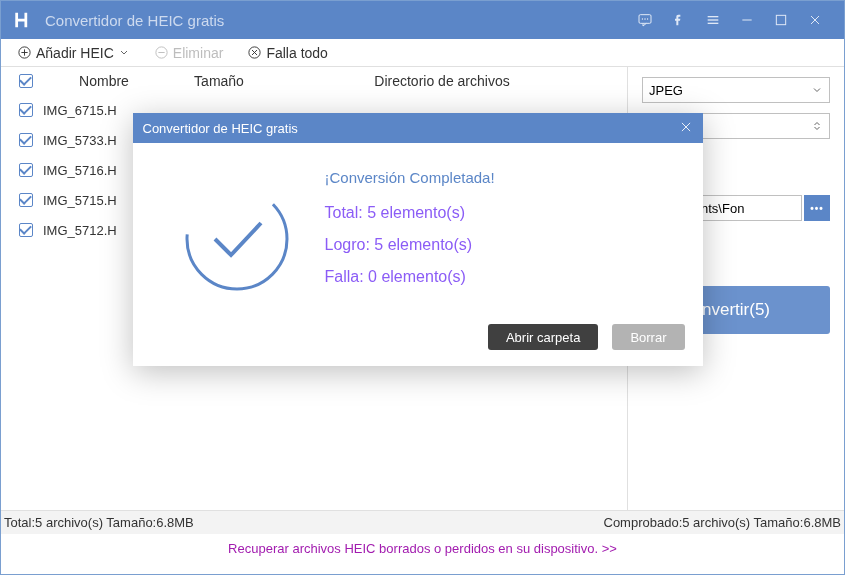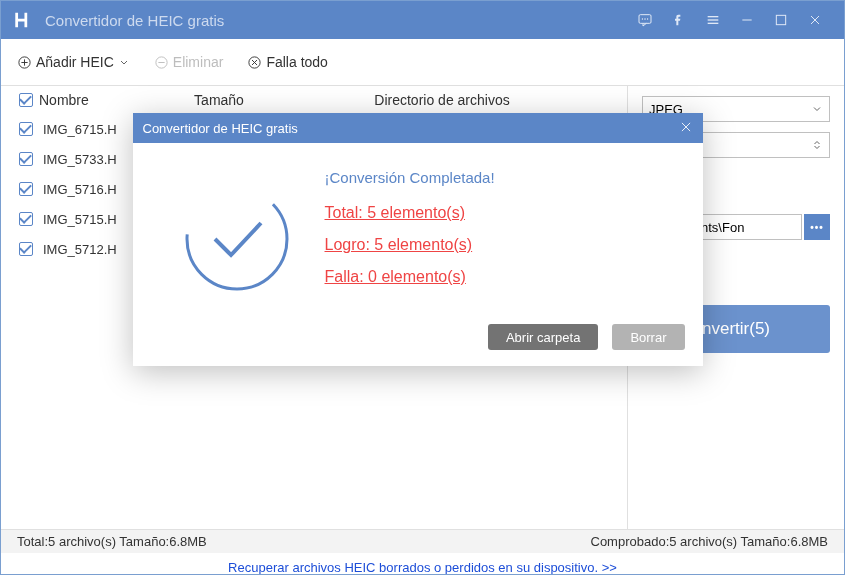--- a/index.html
+++ b/index.html
@@ -7,73 +7,73 @@
 
 
 .titlebar { height: 38px; background: #5b86c7; display: flex; align-items: center; padding: 0 12px; color: #cddaef; font-size: 15px; }
 .titlebar .logo { width: 22px; height: 22px; margin-right: 10px; display: flex; align-items: center; }
 .titlebar .title { flex: 1; }
 .titlebar .tb-icon { width: 34px; height: 38px; display: flex; align-items: center; justify-content: center; cursor: pointer; color: #dfe8f6; }
 .titlebar .tb-icon svg { width: 16px; height: 16px; stroke: currentColor; fill: none; stroke-width: 1.5; }
 .titlebar .tb-icon.hamburger svg { stroke-width: 2; }
 
 
-.toolbar { height: 47px; background: #fff; display: flex; align-items: center; padding: 0 16px; gap: 24px; font-size: 14px; color: #333; border-bottom: 1px solid #e0e0e0; }
+.toolbar { height: 28px; background: #fff; display: flex; align-items: center; padding: 0 16px; gap: 24px; font-size: 14px; color: #333; border-bottom: 1px solid #e0e0e0; }
 .tb-item { display: flex; align-items: center; gap: 4px; cursor: pointer; }
 .tb-item.disabled { color: #bdbdbd; cursor: default; }
 .tb-item svg { width: 15px; height: 15px; stroke: currentColor; fill: none; stroke-width: 1.5; }
 
 
 .main { display: flex; height: calc(100% - 38px - 40px - 24px - 28px); }
 .left { flex: 1; display: flex; flex-direction: column; border-right: 1px solid #e0e0e0; }
 .right { width: 216px; padding: 10px 14px; }
 
 
 .colhead { display: flex; height: 28px; align-items: center; font-size: 14px; color: #333; padding: 0 12px; }
 .col-check { width: 26px; display: flex; align-items: center; justify-content: center; }
-.col-name { width: 130px; }
+.col-name { width: 130px; text-align: center; }
 .col-size { width: 100px; text-align: center; }
 .col-dir { flex: 1; text-align: center; }
 .filelist { flex: 1; }
 .row { display: flex; align-items: center; height: 30px; padding: 0 12px; font-size: 13px; color: #333; }
 .row .col-name { text-align: left; padding-left: 4px; }
 .chk { width: 14px; height: 14px; border: 1.5px solid #5b86c7; border-radius: 2px; position: relative; cursor: pointer; }
 .chk.checked::after { content: ""; position: absolute; left: 2px; top: -1px; width: 5px; height: 9px; border: solid #5b86c7; border-width: 0 2px 2px 0; transform: rotate(45deg); }
 
 
 .right h3 { font-size: 15px; font-weight: bold; margin-bottom: 10px; color: #222; }
 .select { display: flex; align-items: center; border: 1px solid #c0c0c0; height: 26px; padding: 0 6px; margin-bottom: 10px; font-size: 13px; justify-content: space-between; background: #fff; cursor: pointer; }
 .select .sel-icon { width: 12px; height: 12px; }
 .path-row { display: flex; align-items: center; gap: 2px; margin-bottom: 10px; }
 .path-input { flex: 1; height: 26px; border: 1px solid #c0c0c0; padding: 0 6px; font-size: 13px; overflow: hidden; white-space: nowrap; display: flex; align-items: center; }
 .path-btn { width: 26px; height: 26px; background: #5b86c7; color: #fff; display: flex; align-items: center; justify-content: center; cursor: pointer; font-weight: bold; letter-spacing: 1px; font-size: 10px; }
 .open-out { display: inline-block; border: 1px solid #5b86c7; color: #5b86c7; padding: 4px 10px; font-size: 13px; border-radius: 2px; cursor: pointer; }
 .convert-btn { margin-top: 30px; width: 100%; height: 48px; background: #6b92cd; color: #fff; border: none; border-radius: 3px; font-size: 17px; cursor: pointer; }
 .exif-text, .path-label { font-size: 13px; margin-bottom: 8px; }
 
 
-.statusbar { height: 24px; background: #f3f3f3; display: flex; align-items: center; justify-content: space-between; padding: 0 16px; font-size: 13px; color: #333; border-top: 1px solid #e0e0e0; }
+.statusbar { height: 24px; background: #f3f3f3; display: flex; align-items: center; justify-content: space-between; padding: 0 3px; font-size: 13px; color: #333; border-top: 1px solid #e0e0e0; }
 
 
 .footer { height: 28px; display: flex; align-items: center; justify-content: center; font-size: 13px; }
-.footer a { color: #1d4ed8; text-decoration: none; cursor: pointer; }
+.footer a { color: #a21caf; text-decoration: none; cursor: pointer; }
 
 
 .modal-backdrop { position: absolute; inset: 0; display: flex; align-items: flex-start; justify-content: center; }
 .modal { margin-top: 112px; margin-left: -10px; width: 570px; background: #fff; box-shadow: 0 6px 30px rgba(0,0,0,0.25); }
 .modal-head { height: 30px; background: #5b86c7; color: #fff; display: flex; align-items: center; justify-content: space-between; padding: 0 10px; font-size: 13px; }
 .modal-head .close-icon { cursor: pointer; }
 .modal-body { display: flex; padding: 26px 30px 20px; gap: 30px; }
 .check-circle { width: 116px; height: 116px; position: relative; margin-top: 12px; margin-left: 16px; }
 .modal-text { flex: 1; }
 .modal-text h2 { color: #5b86c7; font-size: 15px; font-weight: 400; margin-bottom: 18px; }
-.modal-text p { font-size: 16px; color: #ef4444; margin-bottom: 14px; text-decoration: underline; }
+.modal-text p { font-size: 16px; color: #8b5cf6; margin-bottom: 14px; }
 .modal-foot { display: flex; justify-content: flex-end; gap: 14px; padding: 4px 18px 16px; }
 .modal-foot button { height: 26px; padding: 0 18px; border-radius: 3px; border: none; font-size: 13px; cursor: pointer; }
-.btn-primary { background: #737373; color: #fff; }
+.btn-primary { background: #404040; color: #fff; }
 .btn-secondary { background: #b3b3b3; color: #fff; }
 </style>
 </head>
 <body>
 
 <div class="titlebar">
   <span class="logo">
     <svg viewBox="0 0 24 24">
         <path d="M4 4 L4 20 M4 12 L14 12 M14 4 L14 20" stroke="#fff" stroke-width="3" fill="none"></path>
       </svg>

